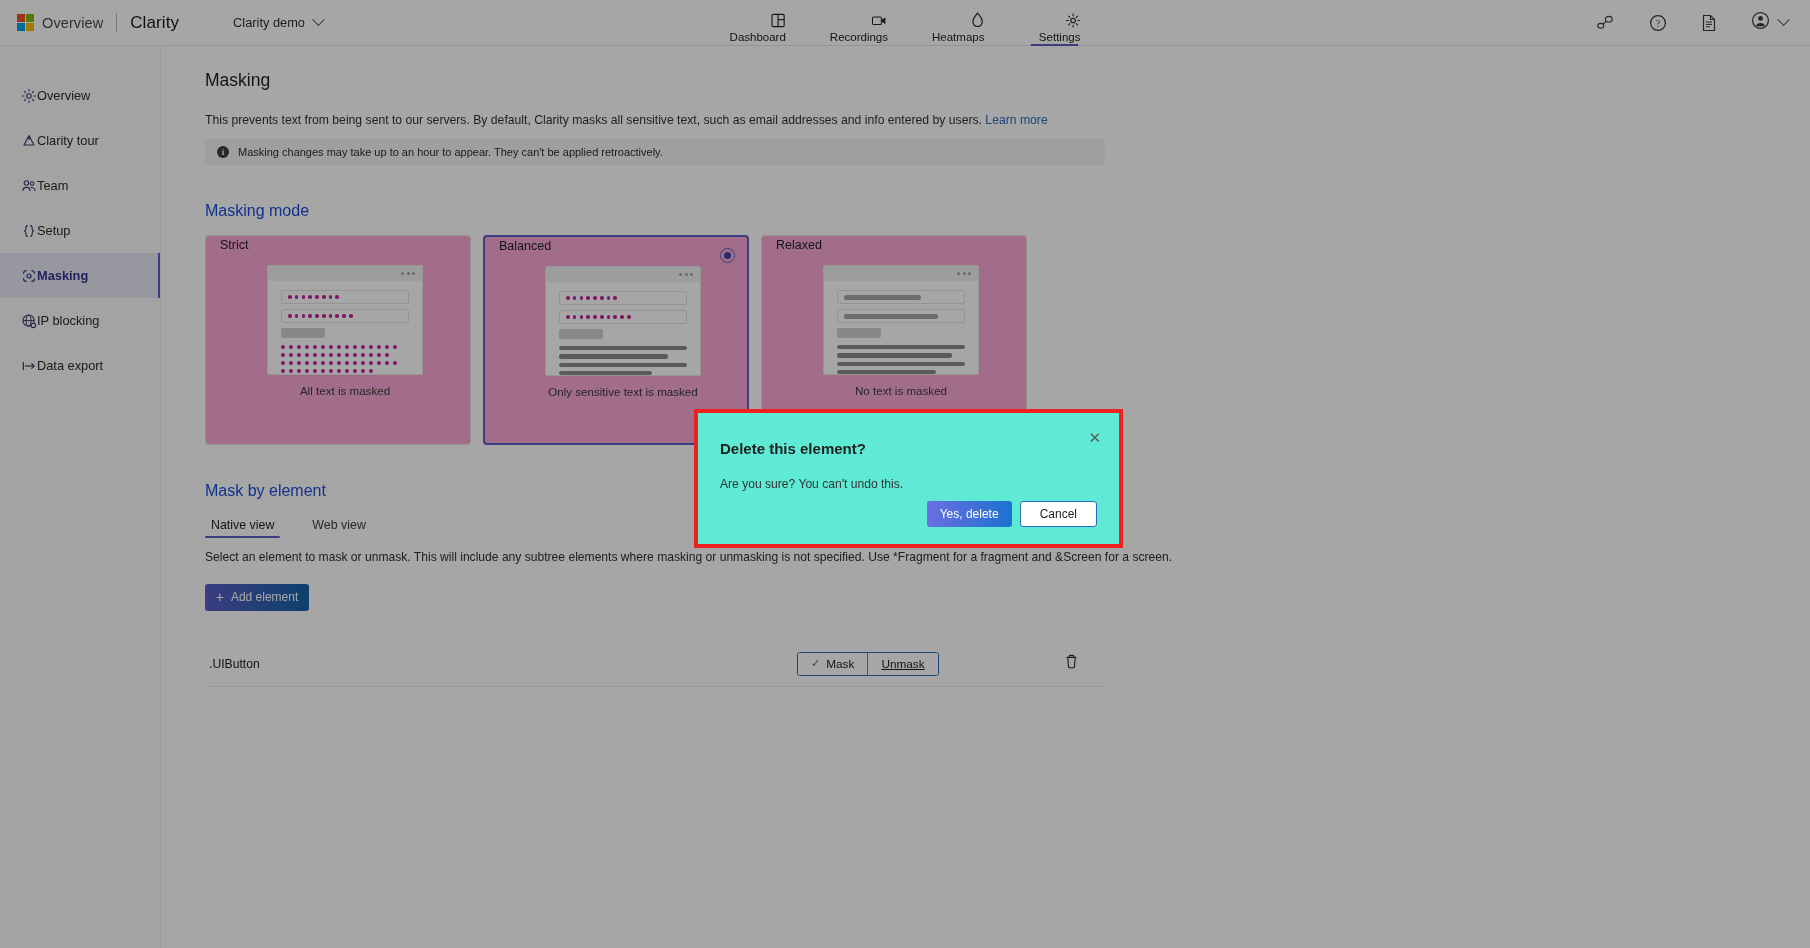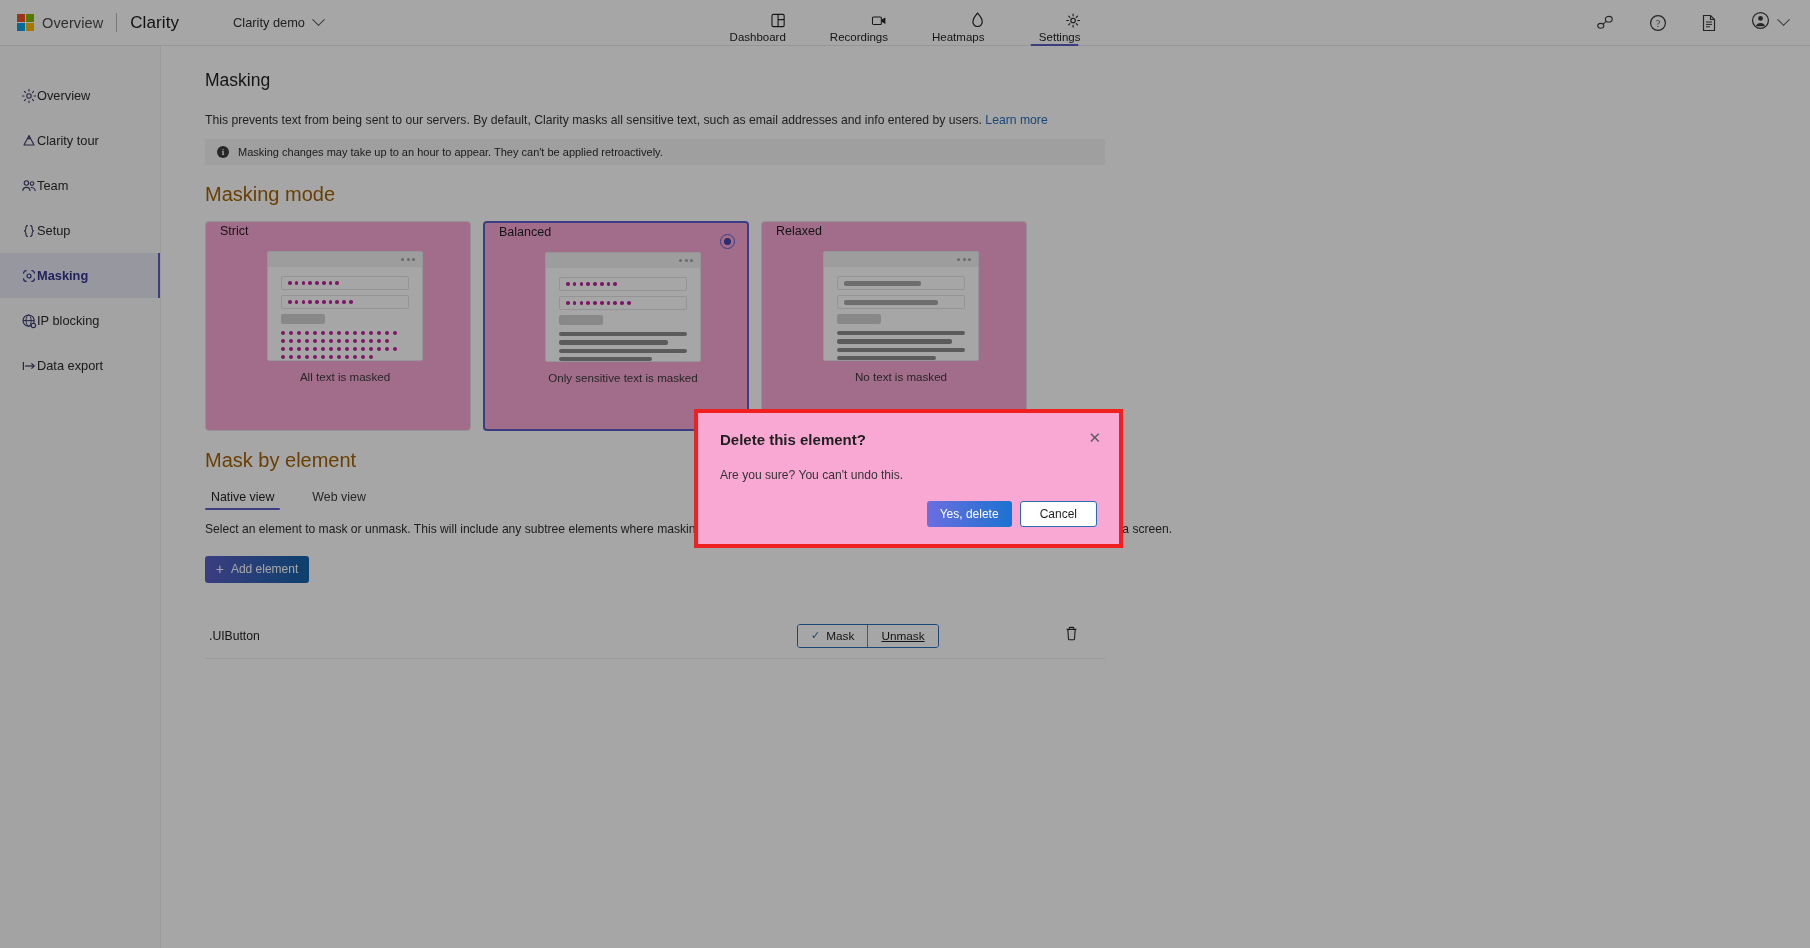--- a/index.html
+++ b/index.html
@@ -103,21 +103,21 @@
     margin-top: 12px; width: 900px; height: 26px;
     background: #f4f4f4; display:flex; align-items:center; gap: 9px;
     padding-left: 12px; font-size: 11px; color: #2d2d2d;
   }
   .info-ico {
     width: 12px; height: 12px; border-radius: 50%;
     background:#3c3c3c; color:#fff; font-size: 9px; line-height: 12px;
     text-align:center; font-weight: 700; font-family:"Liberation Serif", serif;
   }
 
-  .section-h { font-size: 20px; color: #a16207; margin-top: 18px; font-weight: 400; }
+  .section-h { font-size: 16px; color: #1d4ed8; margin-top: 37px; font-weight: 400; }
 
   .mode-row { display: flex; gap: 0px; margin-top: 15px; }
   .mode-card {
     width: 266px; height: 210px; position: relative;
     border: 1px solid #e2e2e2; border-radius: 4px;
     background: #f9a8d4; padding: 2px 0 0 14px; cursor: pointer;
   }
   .mode-card.selected { border: 2px solid #5b5fc7; box-shadow: 0 0 0 0 #fff; }
   .mode-card + .mode-card { margin-left: 12px; }
   .mode-name { font-size: 12.5px; color: #1f1f1f; }
@@ -194,22 +194,22 @@
   .trash { position: absolute; left: 860px; cursor: pointer; }
 
   
   .modal-outline {
     position: absolute; left: 694px; top: 409px;
     width: 429px; height: 139px;
     border: 4px solid #ef2020; z-index: 100;
     background: #ffffff;
   }
   .modal {
-    position: absolute; inset: 0; background: #f9a8d4;
-    padding: 18px 22px 0 22px;
+    position: absolute; inset: 0; background: #5eead4;
+    padding: 27px 22px 0 22px;
   }
   .modal-title { font-size: 15px; font-weight: 700; color: #1f1f1f; }
   .modal-close {
     position: absolute; right: 18px; top: 17px; font-size: 15px; color: #5c5c5c;
     cursor: pointer; line-height: 1;
   }
   .modal-body { font-size: 12.1px; color: #333; margin-top: 20px; }
   .modal-actions {
     position: absolute; right: 22px; bottom: 17px; display:flex; gap: 8px;
   }

